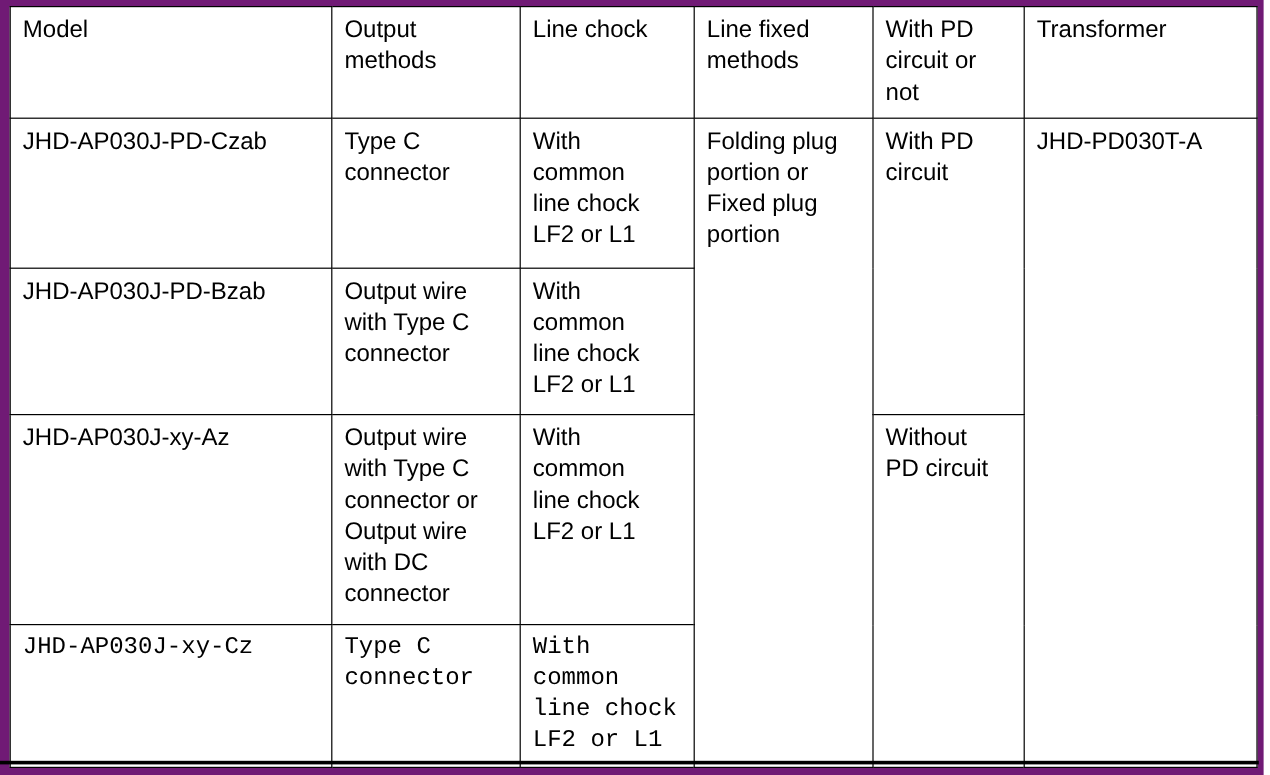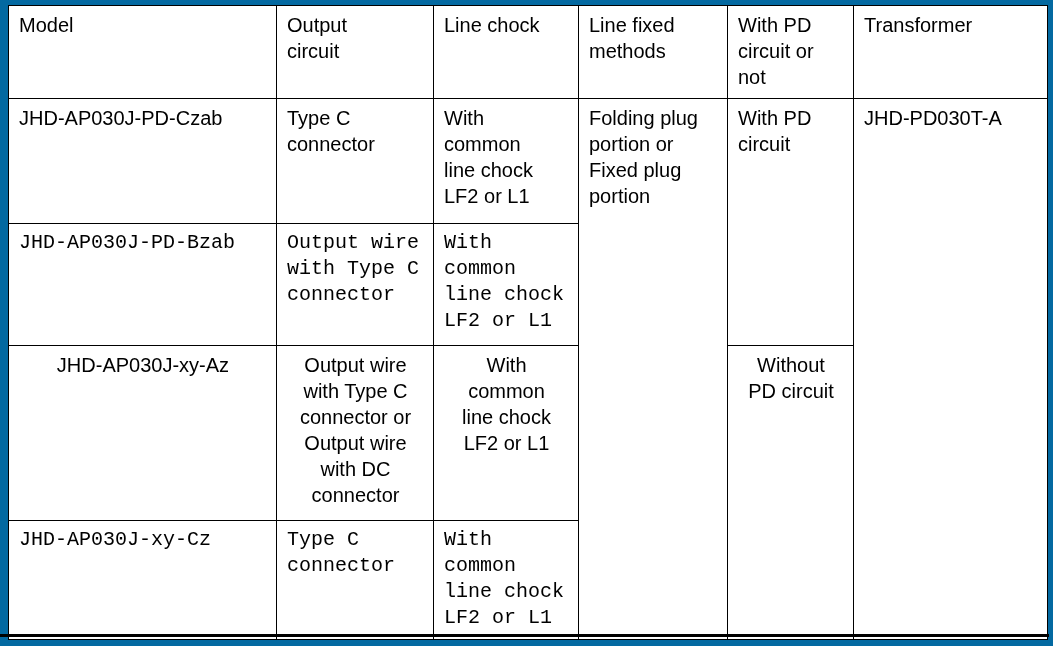--- a/index.html
+++ b/index.html
@@ -12,21 +12,21 @@
     width: 1058px;
     height: 646px;
     font-family: "Liberation Sans", sans-serif;
     color: #000000;
     overflow: hidden;
   }
   .page {
     position: relative;
     width: 1053px;
     height: 646px;
-    background: #0369a1;
+    background: #701a75;
   }
   table.spec-table {
     position: absolute;
     left: 8px;
     top: 5px;
     width: 1039px;
     border-collapse: collapse;
     table-layout: fixed;
     background: #ffffff;
   }
@@ -46,22 +46,22 @@
   .col-model      { width: 268px; }
   .col-output     { width: 157px; }
   .col-chock      { width: 145px; }
   .col-plug       { width: 149px; }
   .col-pd         { width: 126px; }
   .col-xfmr       { width: 194px; }
 
   
   tr.r-head td { height: 80px; }
   tr.r-1 td    { height: 112px; }
-  tr.r-2 td    { height: 109px; font-family: Liberation Mono, monospace; }
-  tr.r-3 td    { height: 162px; text-align: center; }
+  tr.r-2 td    { height: 109px; }
+  tr.r-3 td    { height: 162px; }
   tr.r-4 td    { height: 106px; font-family: Liberation Mono, monospace; }
 
   .bottom-rule {
     position: absolute;
     left: 0;
     top: 634px;
     width: 1049px;
     height: 3px;
     background: #000000;
   }
@@ -77,21 +77,21 @@
       <col class="col-output">
       <col class="col-chock">
       <col class="col-plug">
       <col class="col-pd">
       <col class="col-xfmr">
     </colgroup>
     <tbody>
       <tr class="r-head">
         <td>Model</td>
         <td>Output
-circuit</td>
+methods</td>
         <td>Line chock</td>
         <td>Line fixed
 methods</td>
         <td>With PD
 circuit or
 not</td>
         <td>Transformer</td>
       </tr>
 
       <tr class="r-1">

